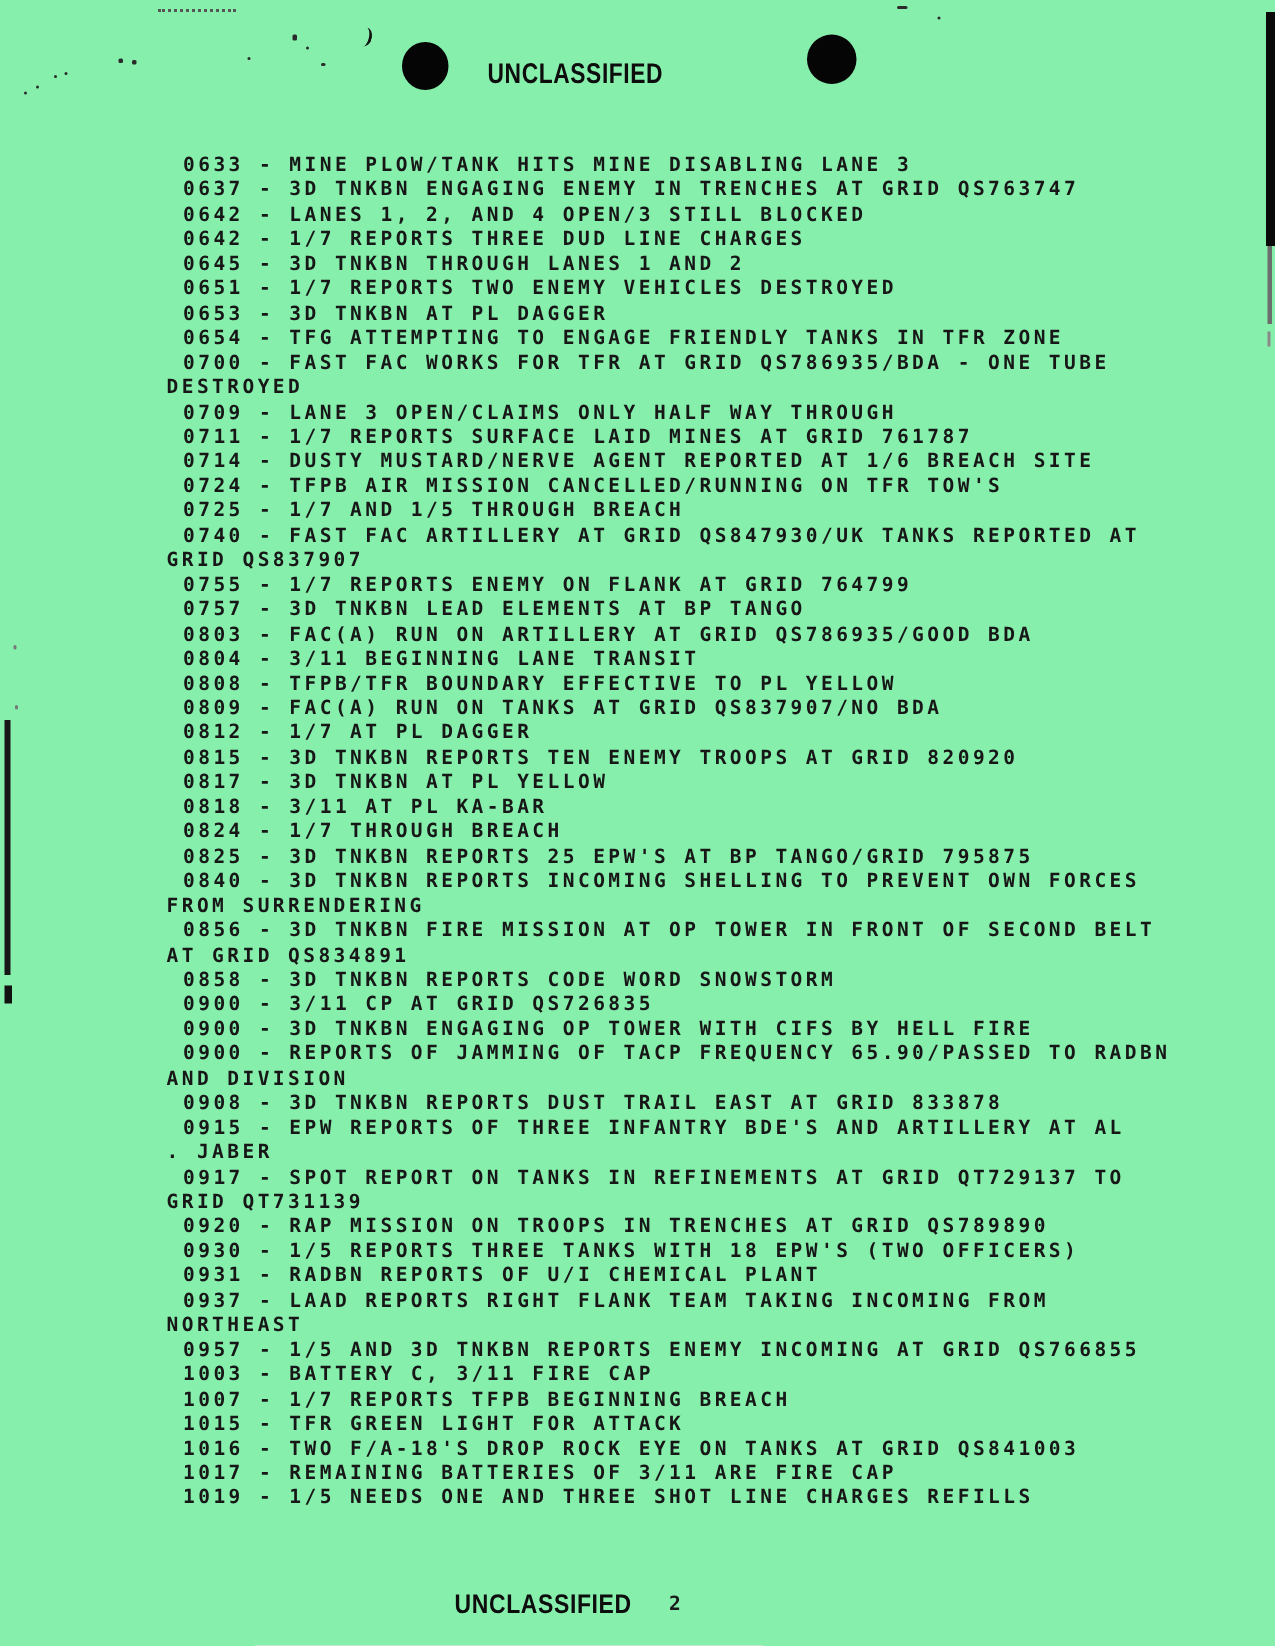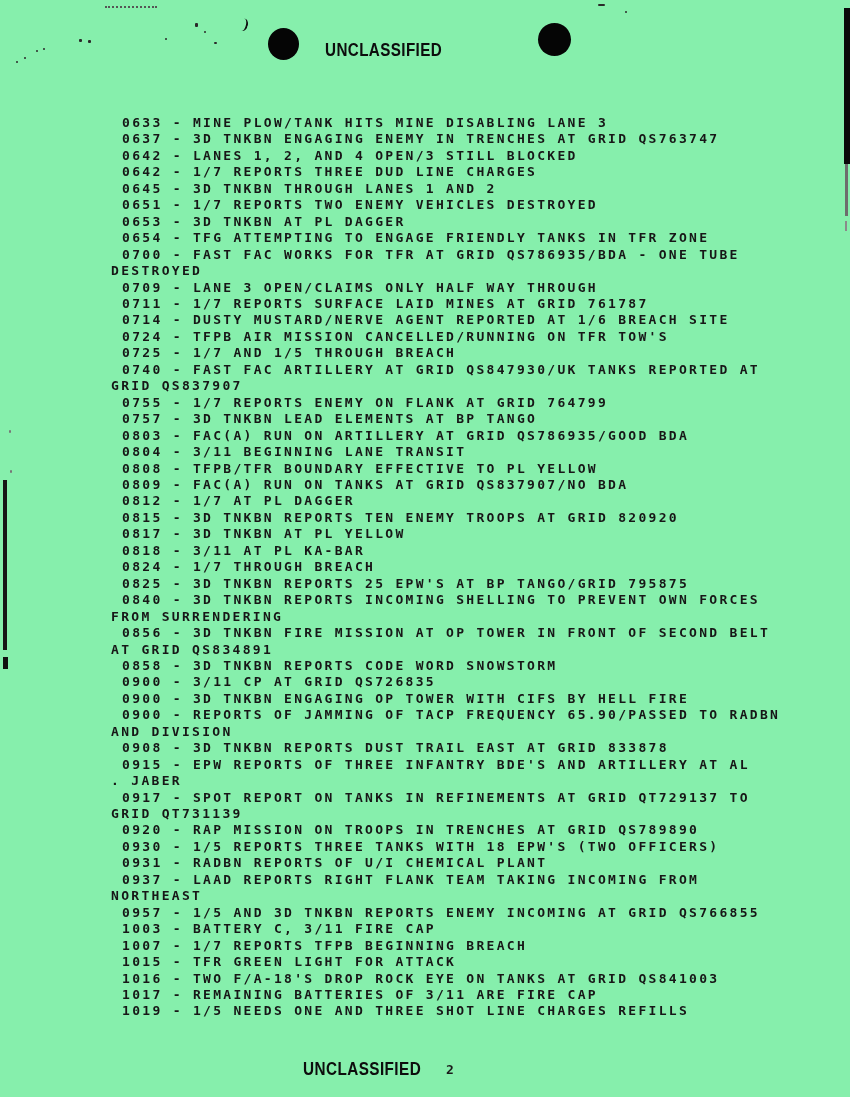--- a/index.html
+++ b/index.html
@@ -34,21 +34,20 @@
   .dot{position:absolute;background:#050505;border-radius:50%;}
   .dot-left{left:268px;top:28px;width:31px;height:32px;}
   .dot-right{left:538px;top:23px;width:33px;height:33px;}
   
   .log{
     position:absolute;left:111px;top:103px;width:710px;
     font-family:"DejaVu Sans Mono",monospace;
     font-size:13px;font-weight:bold;color:#171717;
     letter-spacing:2.3px;line-height:16.45px;
     white-space:pre;
-    margin-top:12px;
   }
   .log-line{padding-left:11px;}
   .log-line.cont{padding-left:0;}
   
   .edge-right-dark{position:absolute;right:0px;top:8px;width:6px;height:156px;background:#0a0a0a;}
   .edge-right-fade{position:absolute;right:2px;top:164px;width:3px;height:52px;background:#6d6d6d;}
   .edge-right-tick{position:absolute;right:3px;top:221px;width:2px;height:10px;background:#8a8a8a;}
   .edge-left-dark{position:absolute;left:3px;top:480px;width:4px;height:170px;background:#161616;}
   .edge-left-tick{position:absolute;left:3px;top:657px;width:5px;height:12px;background:#111;}
   

